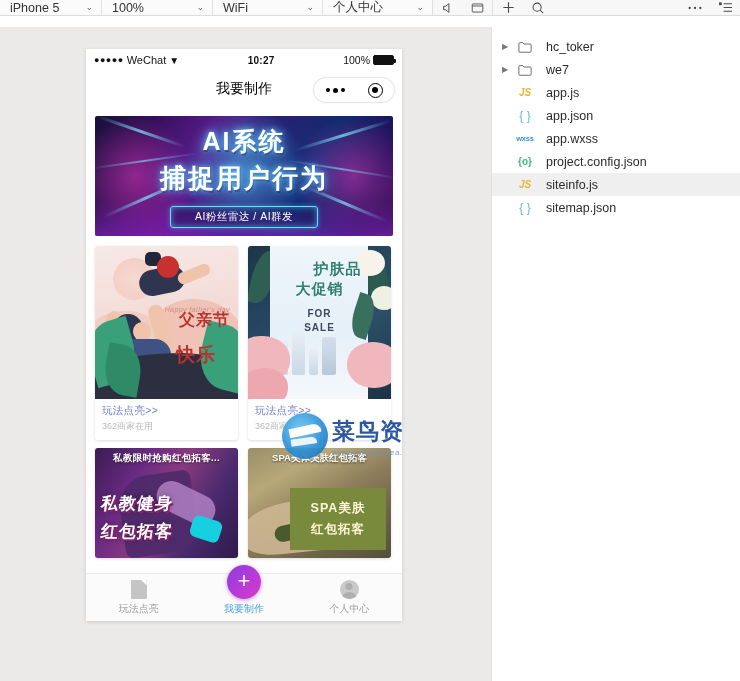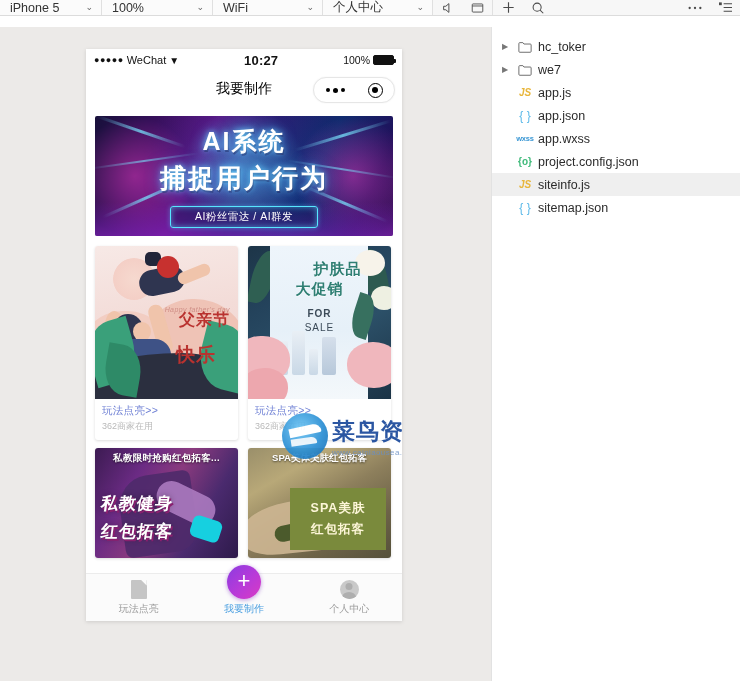--- a/index.html
+++ b/index.html
@@ -68,21 +68,21 @@
     height: 22px; flex: 0 0 22px;
     display: flex; align-items: center;
     padding: 0 8px;
     font-size: 11px; color: #111;
     background: #fff;
   }
   .sb-left { display: flex; align-items: center; gap: 3px; }
   .sb-dots { letter-spacing: 0.5px; font-size: 9px; }
   .sb-carrier { font-size: 11px; }
   .sb-wifi { font-size: 10px; }
-  .sb-time { flex: 1; text-align: center; font-size: 13px; font-weight: 600; letter-spacing: 0.2px;}
+  .sb-time { flex: 1; text-align: center; font-size: 10px; font-weight: 600; letter-spacing: 0.2px;}
   .sb-right { display: flex; align-items: center; gap: 3px; }
   .sb-batt-pct { font-size: 10.5px; }
   .battery {
     width: 21px; height: 10px; border: 1px solid #111; border-radius: 2px;
     position: relative; background: #111;
   }
   .battery::after {
     content: ""; position: absolute; right: -3px; top: 3px;
     width: 2px; height: 4px; background: #111; border-radius: 0 1px 1px 0;
   }
@@ -232,21 +232,21 @@
   .sk-bottles i:nth-child(1){width:10px;height:34px;}
   .sk-bottles i:nth-child(2){width:13px;height:44px;}
   .sk-bottles i:nth-child(3){width:9px;height:26px;}
   .sk-bottles i:nth-child(4){width:14px;height:38px;background:linear-gradient(180deg,#d5dfeb,#b7c8da);}
   .sk-t1 { position:absolute; left:0; right:0; top:14px; text-align:center; font-size:15px; font-weight:bold;
            color:#2f7f73; letter-spacing:1px; text-shadow: 0 1px 0 rgba(255,255,255,.7); margin-left: 36px;}
   .sk-t2 { position:absolute; left:0; right:0; top:34px; text-align:center; font-size:15px; font-weight:bold;
            color:#2f7f73; letter-spacing:1px; text-shadow: 0 1px 0 rgba(255,255,255,.7);}
   .sk-t3 { position:absolute; left:0; right:0; top:62px; text-align:center; font-size:10px; font-weight:bold;
            color:#3b4a58; letter-spacing:1px;}
-  .sk-t4 { position:absolute; left:0; right:0; top:76px; text-align:center; font-size:10px; font-weight:normal;
+  .sk-t4 { position:absolute; left:0; right:0; top:76px; text-align:center; font-size:10px; font-weight:bold;
            color:#3b4a58; letter-spacing:1px;}
 
   
   .watermark {
     position: absolute; left: 196px; top: 300px;
     width: 230px; height: 58px;
     display: flex; align-items: center; gap: 4px;
     pointer-events: none; z-index: 40;
   }
   .wm-logo {
@@ -338,21 +338,21 @@
   .arrow.blank { color: transparent; }
   .ficon {
     width:26px; flex:0 0 26px; display:flex; align-items:center; justify-content:center;
     font-size:10px; font-weight:bold;
   }
   .ficon.folder { color:#6a6a6a; }
   .ficon.js   { color:#e8b63c; font-size:10px; font-style: italic; }
   .ficon.json { color:#5bb9e8; font-size:12px; font-weight:normal;}
   .ficon.wxss { color:#3a97d4; font-size:7.5px; letter-spacing:-.2px;}
   .ficon.cfg  { color:#3fba7a; font-size:10px; }
-  .fname { margin-left: 0; }
+  .fname { margin-left: 8px; }
 </style>
 </head>
 <body>
 
 <div id="app">
 
   <div class="toolbar">
 
     <div class="tb-select w-device">
       <span class="lbl">iPhone 5</span>

